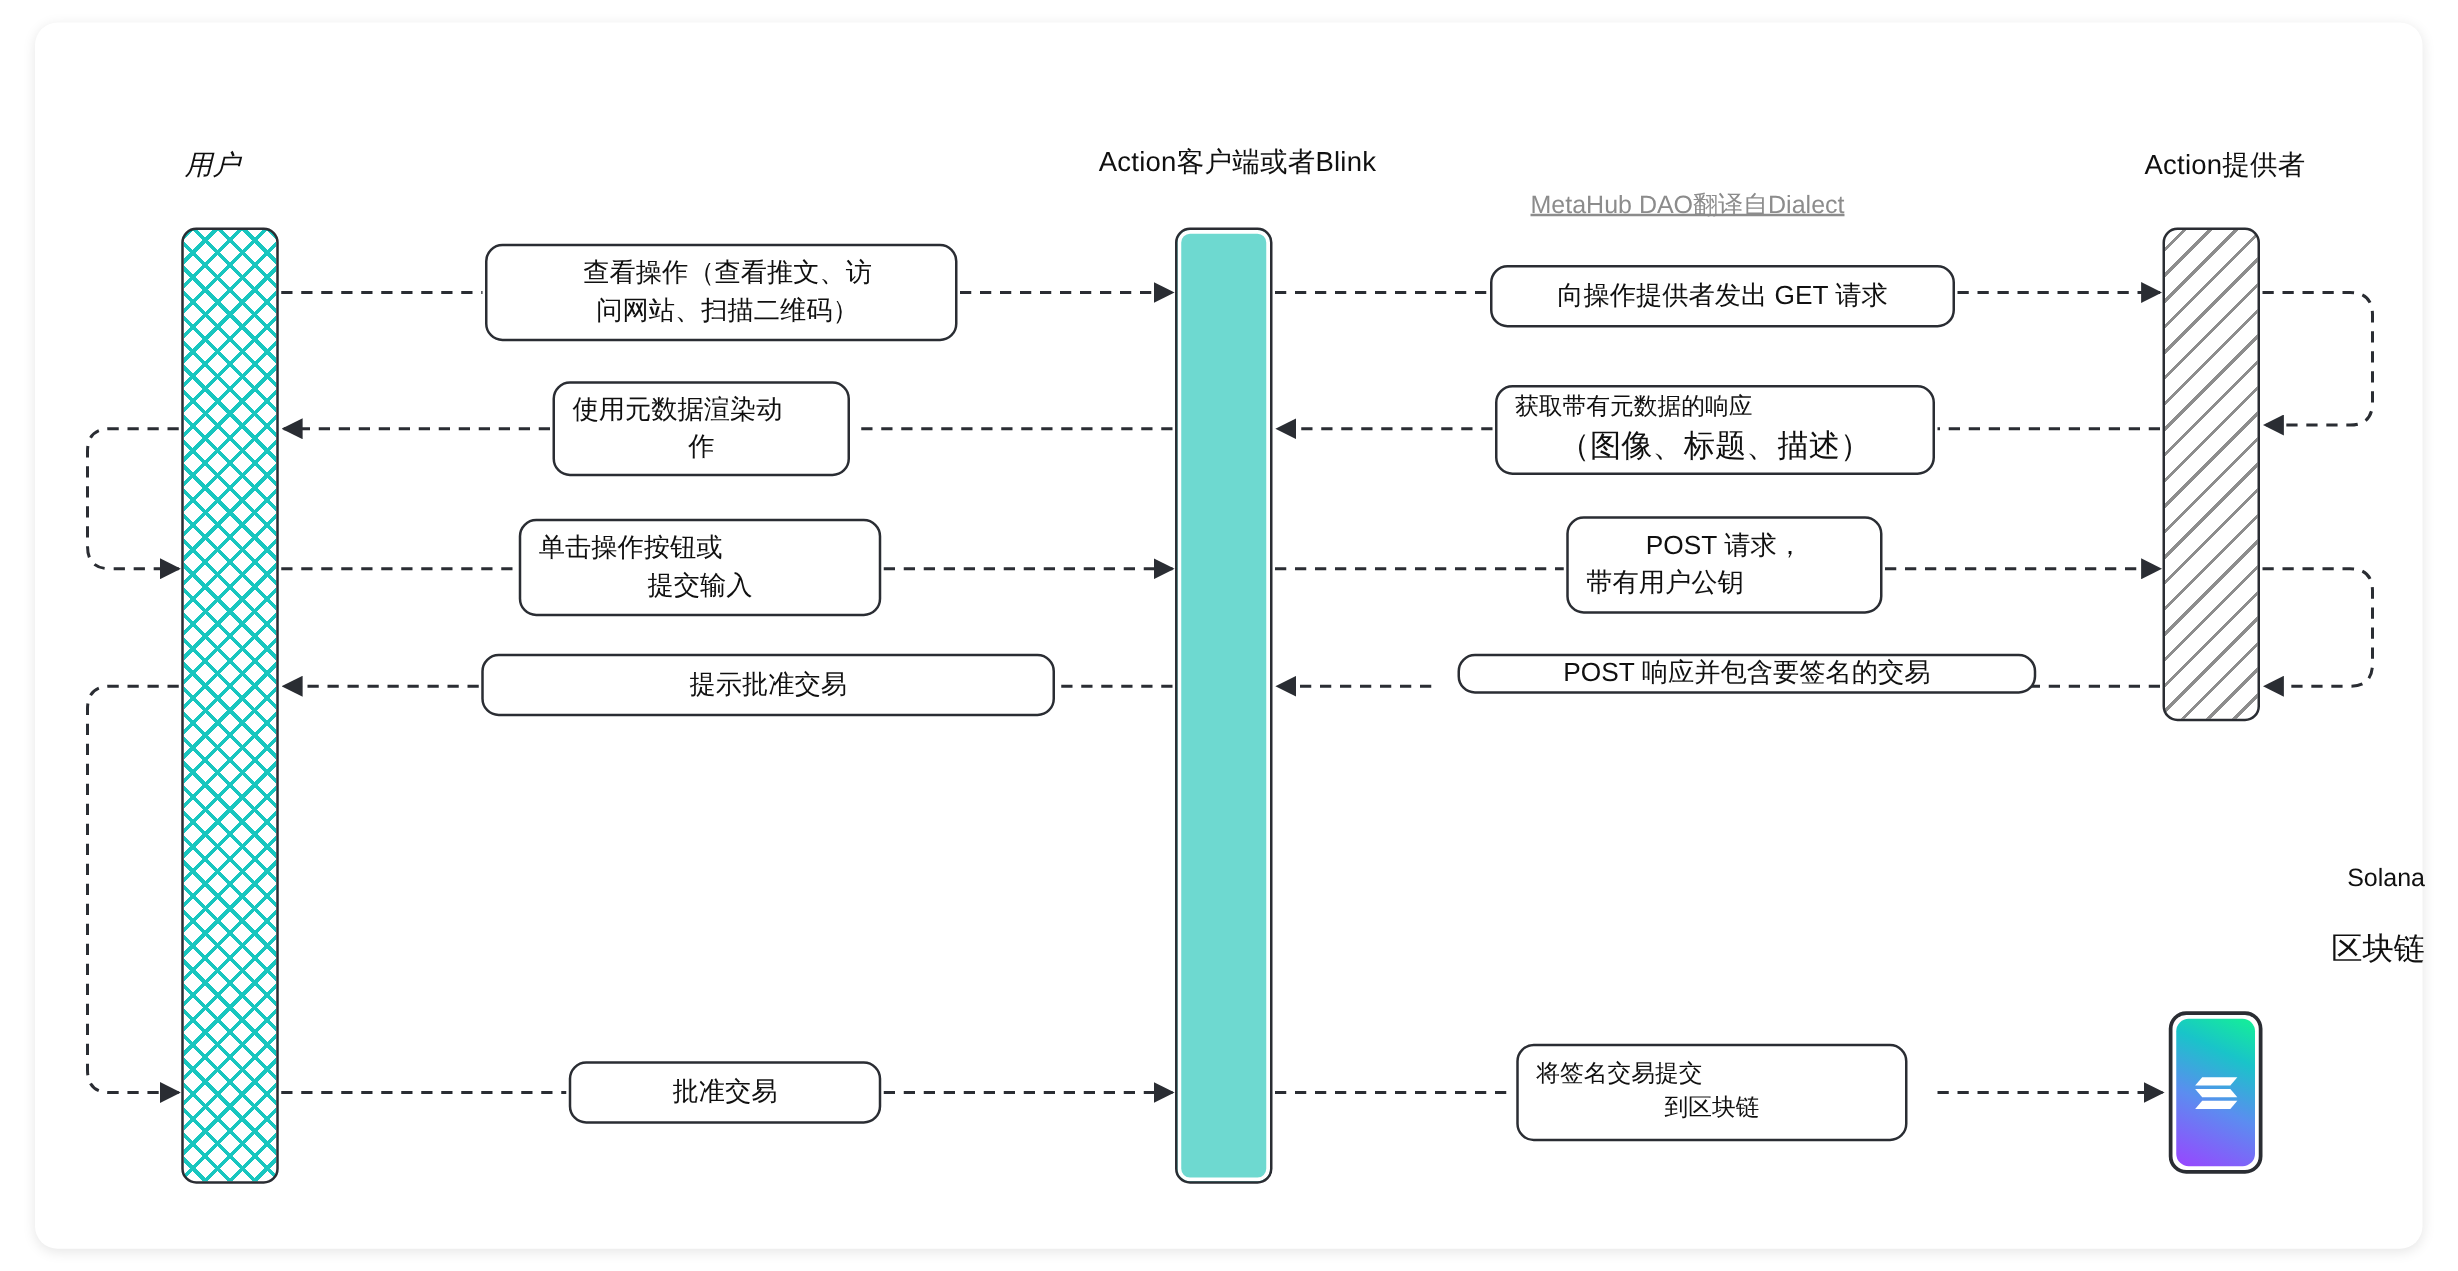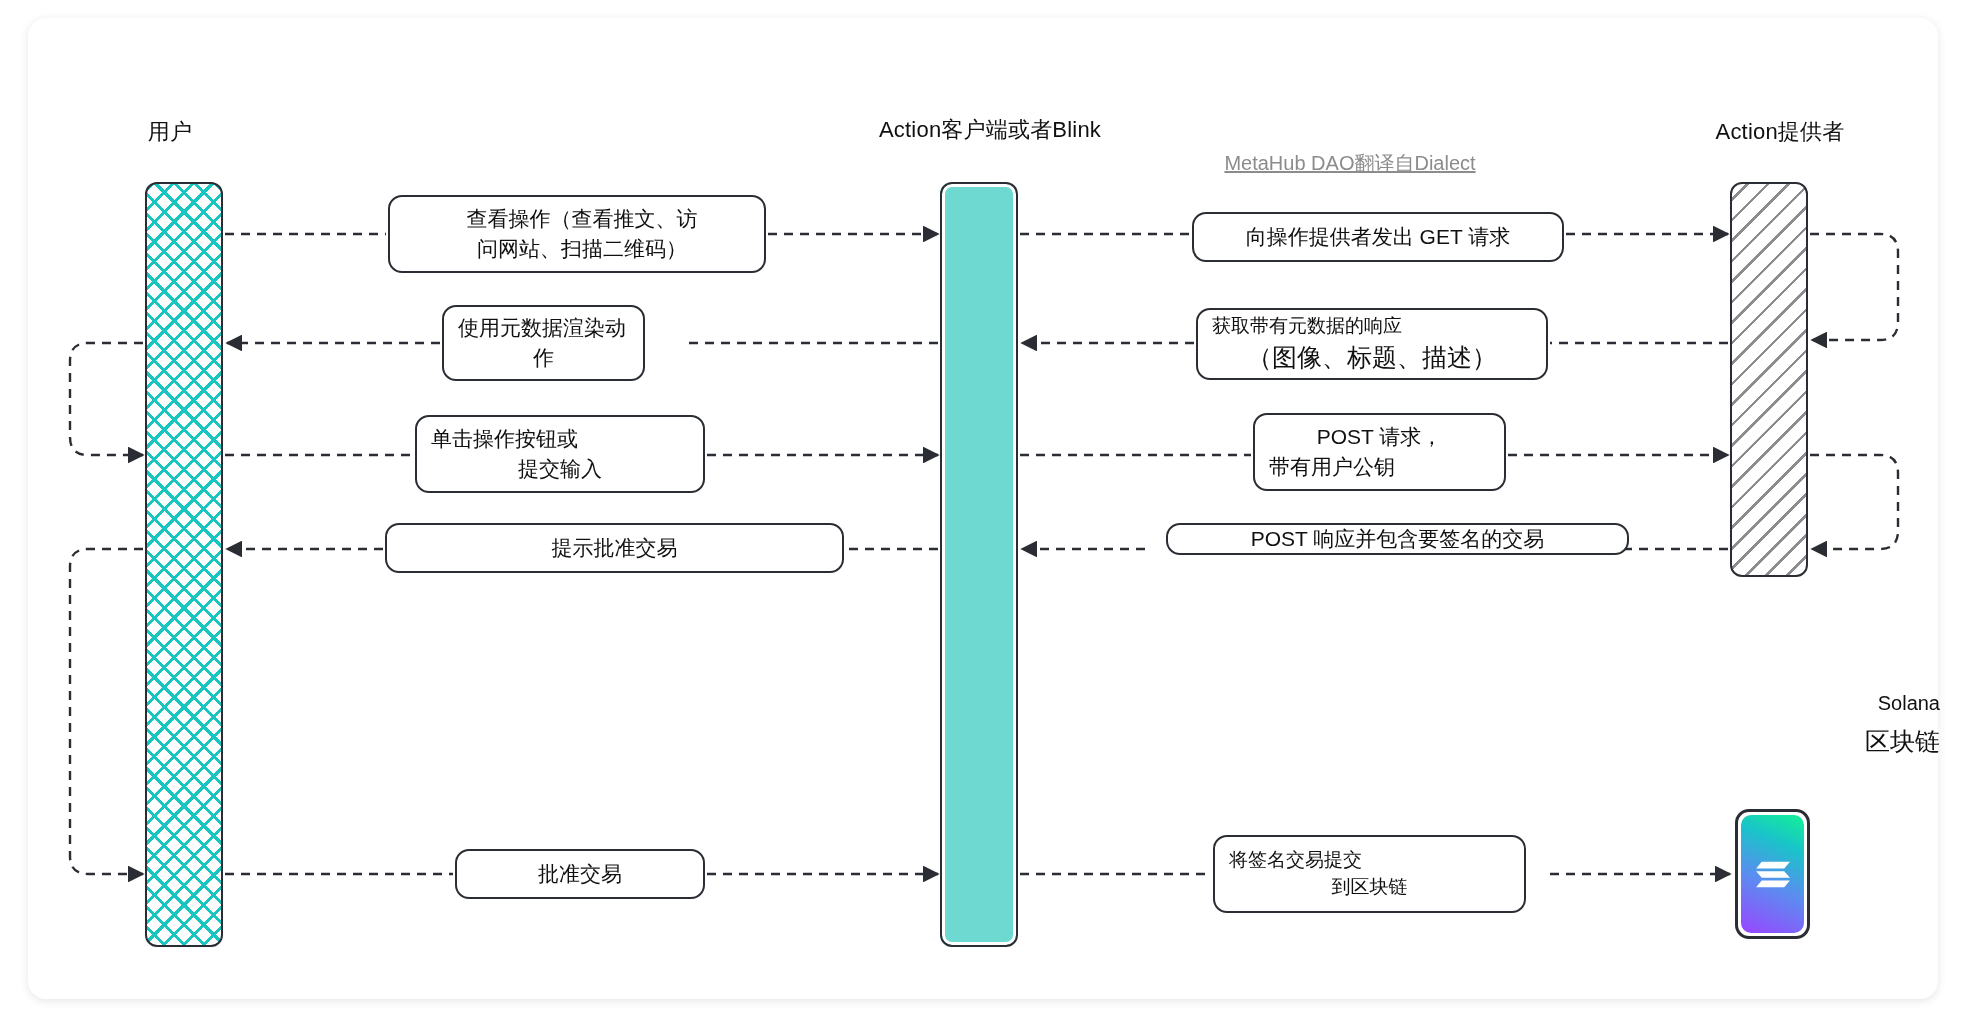--- a/index.html
+++ b/index.html
@@ -32,21 +32,21 @@
 
   
   .col-header {
     position: absolute;
     text-align: center;
     font-size: 22px;
     color: #101010;
     white-space: nowrap;
     letter-spacing: 0.2px;
   }
-  #hdr-user      { left: 80px;  top: 117px; width: 180px; }
+  #hdr-user      { left: 80px;  top: 117px; width: 180px; font-style: italic; }
   #hdr-client    { left: 780px; top: 115px; width: 420px; }
   #hdr-provider  { left: 1630px;top: 117px; width: 300px; }
 
   #watermark {
     position: absolute;
     left: 1150px; top: 150px;
     width: 400px;
     text-align: center;
     font-size: 20px;
     color: #8c8c8c;
@@ -101,42 +101,42 @@
     padding: 6px 14px;
   }
   .msgbox .l1, .msgbox .l2 { white-space: nowrap; display: block; }
   .msgbox.two .l1 { align-self: flex-start; }
   .msgbox.two .l2 { align-self: center; }
   .msgbox .small { font-size: 19px; }
   .msgbox .big   { font-size: 25px; }
 
   
   #m-view    { left: 388px; top: 195px; width: 378px; height: 78px; padding-left: 24px; }
-  #m-render  { left: 442px; top: 305px; width: 203px; height: 76px; justify-content: center; }
+  #m-render  { left: 442px; top: 305px; width: 238px; height: 76px; justify-content: center; }
   #m-click   { left: 415px; top: 415px; width: 290px; height: 78px; }
   #m-prompt  { left: 385px; top: 523px; width: 459px; height: 50px; text-align: right; }
   #m-approve { left: 455px; top: 849px; width: 250px; height: 50px; }
 
   
   #m-get     { left: 1192px; top: 212px; width: 372px; height: 50px; }
   #m-meta    { left: 1196px; top: 308px; width: 352px; height: 72px; text-align: center; }
   #m-post    { left: 1253px; top: 413px; width: 253px; height: 78px; }
   #m-postres { left: 1166px; top: 523px; width: 463px; height: 32px; }
   #m-submit  { left: 1213px; top: 835px; width: 313px; height: 78px; }
 
   
   #solana-label {
     position: absolute;
     left: 1620px; top: 692px;
     width: 320px;
     text-align: right;
     color: #101010;
   }
   #solana-label .top { font-size: 20px; display: block; }
-  #solana-label .bot { font-size: 25px; display: block; margin-top: 10px; }
+  #solana-label .bot { font-size: 25px; display: block; margin-top: 27px; }
 
   #solana-chip {
     position: absolute;
     left: 1735px; top: 809px;
     width: 75px; height: 130px;
     border: 3px solid #2a2d33;
     border-radius: 14px;
     background: #ffffff;
     padding: 3px;
   }

